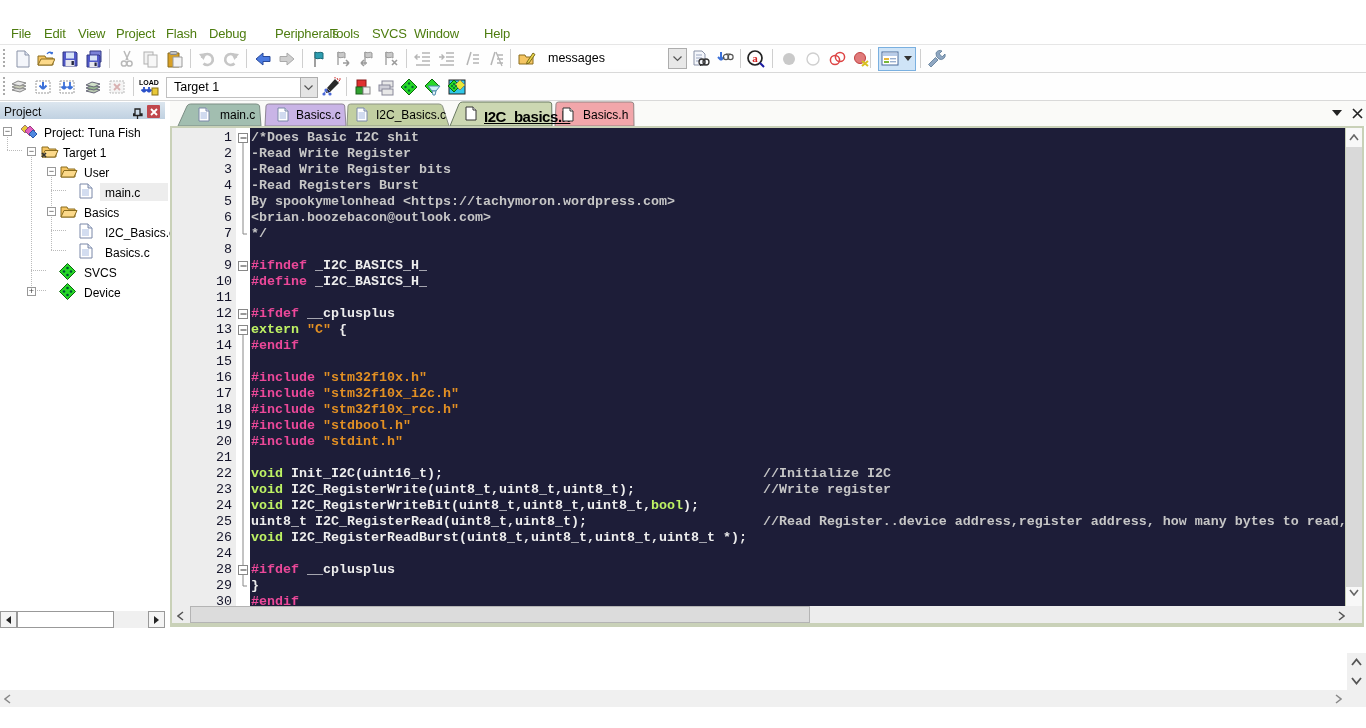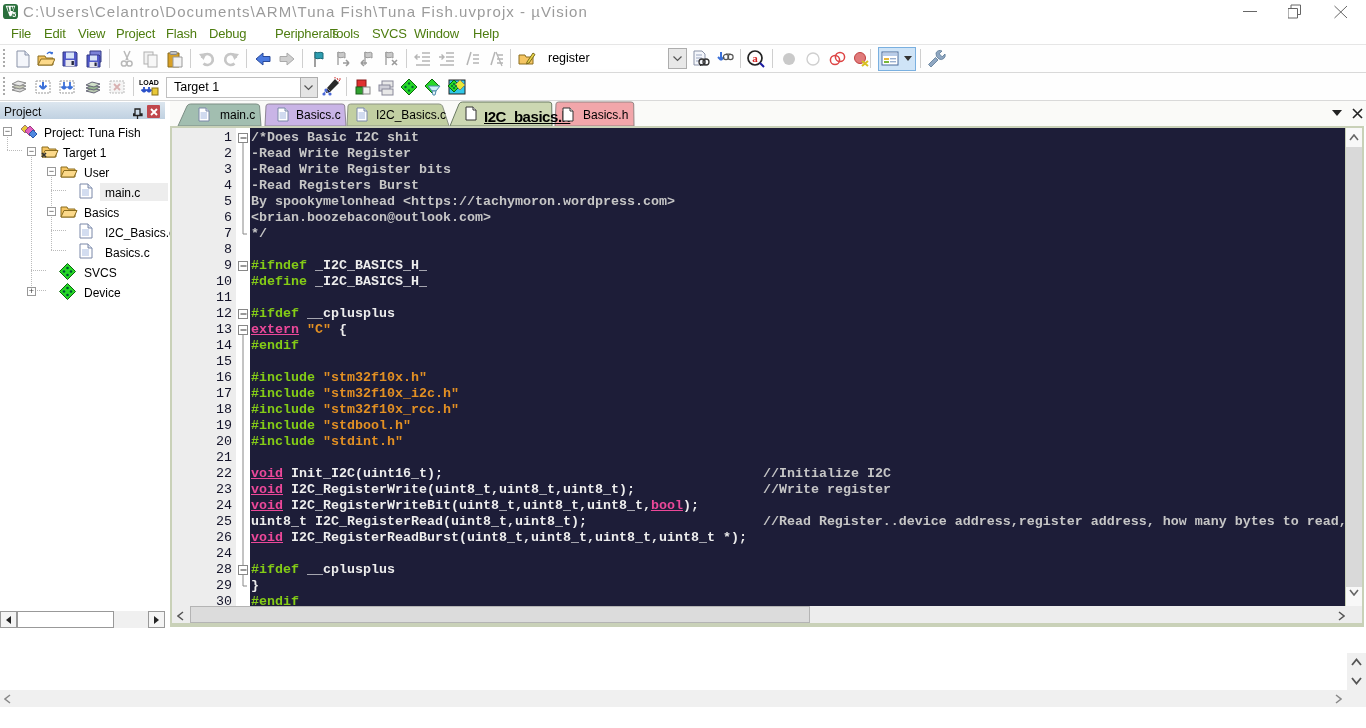--- a/index.html
+++ b/index.html
@@ -39,22 +39,22 @@
 #tabbar { left:170px; top:101px; width:1196px; height:25px; background:#fafaf8; }
 #editor-frame { left:170px; top:126px; width:1196px; height:501px;
   background:#c9d1b8; }
 #gutter { left:172px; top:128px; width:64px; height:478px; background:#ededed; }
 #foldcol { left:236px; top:128px; width:14px; height:478px; background:#fff; }
 #codearea { left:250px; top:128px; width:1095px; height:478px; background:#1d1d38; overflow:hidden; }
 pre.code { position:absolute; left:1px; top:2px; font-family:"Liberation Mono", monospace;
   font-size:13.33px; line-height:16px; font-weight:bold; color:#ededed; }
 .lnum { position:absolute; left:2px; font-family:"Liberation Mono", monospace; font-size:13.33px;
   line-height:16px; color:#14142a; width:58px; text-align:right; }
-.cm { color:#c6c6c6; } .pp { color:#84cc16; } .st { color:#e39023; }
-.kw { color:#ec4899;text-decoration:underline; } .pl { color:#ededed; }
+.cm { color:#c6c6c6; } .pp { color:#ec4899; } .st { color:#e39023; }
+.kw { color:#bef264; } .pl { color:#ededed; }
 
 
 #ed-vscroll { left:1346px; top:128px; width:16px; height:478px; background:#f8f8f8; }
 #ed-hscroll { left:172px; top:606px; width:1190px; height:17px; background:#ededed; }
 
 
 #bo-head { left:0; top:630px; width:1366px; height:22px;
   background:linear-gradient(#dfeaf4,#c3d5e6); border-bottom:2px solid #6c6c6c; }
 #bo-head span { position:absolute; left:4px; top:4px; font-size:12px; color:#000; }
 #bo-body { left:0; top:653px; width:1347px; height:37px; background:#fff; overflow:hidden; }
@@ -65,51 +65,32 @@
 
 
 #statusbar { left:0; top:709px; width:1366px; height:19px; background:#f2f2f2;
   border-top:1px solid #dcdcdc; font-size:12px; color:#333; }
 .sb { position:absolute; top:3px; }
 .sbsep { position:absolute; top:1px; width:1px; height:17px; background:#dadada; }
 </style>
 </head>
 <body>
 <div id="page">
-  <div class="abs" id="titlebar">
-    <svg class="abs" style="left:3px;top:4px" width="15" height="15" viewBox="0 0 17 17">
-      <rect x="0" y="0" width="17" height="17" rx="3.5" fill="#2a6f3c"></rect>
-      <path d="M3 2 L14 2 L9.5 14 L7.5 14 Z" fill="#fff"></path>
-      <path d="M5.5 3 L7 9 M9.5 3 L9.5 8 M12 3 L10.5 8" stroke="#2a6f3c" stroke-width="1.4" fill="none"></path>
-      <text x="12.6" y="14.6" font-size="8" font-weight="bold" fill="#fff" text-anchor="middle" font-family="Liberation Sans">5</text>
-    </svg>
-    <span class="abs" id="title-text">C:\Users\Celantro\Documents\ARM\Tuna Fish\Tuna Fish.uvprojx - µVision</span>
-    <svg class="abs" style="left:1243px;top:0" width="14" height="22">
-        <path d="M0 11.5 H14" stroke="#666" stroke-width="1"></path>
-      </svg>
-    <svg class="abs" style="left:1288px;top:0" width="14" height="22">
-        <path d="M0 8.5 H9.5 V18 H0 Z" fill="none" stroke="#666" stroke-width="1"></path>
-        <path d="M3 8 V5 H12.5 V14.5 H10" fill="none" stroke="#666" stroke-width="1"></path>
-      </svg>
-    <svg class="abs" style="left:1334px;top:0" width="14" height="22">
-        <path d="M0.5 6 L13 18 M13 6 L0.5 18" stroke="#666" stroke-width="1"></path>
-      </svg>
-  </div>
   <div class="abs" id="menubar">
     <span class="mi" style="left:11px">File</span>
     <span class="mi" style="left:44px">Edit</span>
     <span class="mi" style="left:78px">View</span>
     <span class="mi" style="left:116px">Project</span>
     <span class="mi" style="left:166px">Flash</span>
     <span class="mi" style="left:209px">Debug</span>
     <span class="mi" style="left:275px">Peripherals</span>
     <span class="mi" style="left:330px">Tools</span>
     <span class="mi" style="left:372px">SVCS</span>
     <span class="mi" style="left:414px">Window</span>
-    <span class="mi" style="left:473px">Help</span>
+    <span class="mi" style="left:484px">Help</span>
   </div>
   <div class="abs" id="tb1">
     <div class="grip"></div>
     <svg class="ico" style="left:14px" viewBox="0 0 18 18">
         <path d="M3 1 H11 L15 5 V17 H3 Z" fill="#f4f6fb" stroke="#8a93a8"></path>
         <path d="M11 1 L11 5 H15" fill="#dde3f0" stroke="#8a93a8"></path>
       </svg>
     <svg class="ico" style="left:37px" viewBox="0 0 18 18">
         <path d="M1 6 H8 L9 8 H16 V15 H1 Z" fill="#f5c563" stroke="#8a6d1f"></path>
         <path d="M1 15 L4 9 H18 L15 15 Z" fill="#fcd98a" stroke="#8a6d1f"></path>
@@ -196,21 +177,21 @@
         <path d="M5 15 L9 2" stroke="#b5b5b5" stroke-width="1.5"></path>
         <path d="M11 5 H17 M11 9 H17 M11 13 H17" stroke="#b5b5b5" stroke-width="1.6"></path>
         <path d="M10 2 L16 16" stroke="#b5b5b5" stroke-width="1.3"></path>
       </svg>
     <div class="sep" style="left:510px"></div>
     <svg class="ico" style="left:518px" viewBox="0 0 18 18">
         <path d="M1 5 H7 L8 7 H15 V14 H1 Z" fill="#f5c563" stroke="#8a6d1f"></path>
         <path d="M9 12 L15 3 L17 4.5 L11 13 L8.5 13.8 Z" fill="#e8d44a" stroke="#7a6a1a"></path>
       </svg>
     <div class="abs" style="left:540px;top:3px;width:146px;height:21px;background:#fff"></div>
-    <span class="abs" style="left:548px;top:6px;font-size:12.5px;color:#000">register</span>
+    <span class="abs" style="left:548px;top:6px;font-size:12.5px;color:#000">messages</span>
     <div class="abs" style="left:668px;top:3px;width:19px;height:21px;background:#e8e8e8;border:1px solid #adadad"></div>
     <svg class="abs" style="left:673px;top:11px" width="9" height="6">
         <path d="M0.5 0.5 L4.5 4.5 L8.5 0.5" fill="none" stroke="#555" stroke-width="1.2"></path>
       </svg>
     <svg class="ico" style="left:692px" viewBox="0 0 18 18">
         <path d="M2 1 H10 L13 4 V15 H2 Z" fill="#f4f6fb" stroke="#8a93a8"></path>
         <path d="M4 5 H10 M4 8 H10 M4 11 H8" stroke="#9aa6c0" stroke-width="1"></path>
         <circle cx="10" cy="12" r="3" fill="none" stroke="#333" stroke-width="1.3"></circle>
         <circle cx="14" cy="12" r="3" fill="none" stroke="#333" stroke-width="1.3"></circle>
         <path d="M8 16 l2 -2" stroke="#333"></path>

